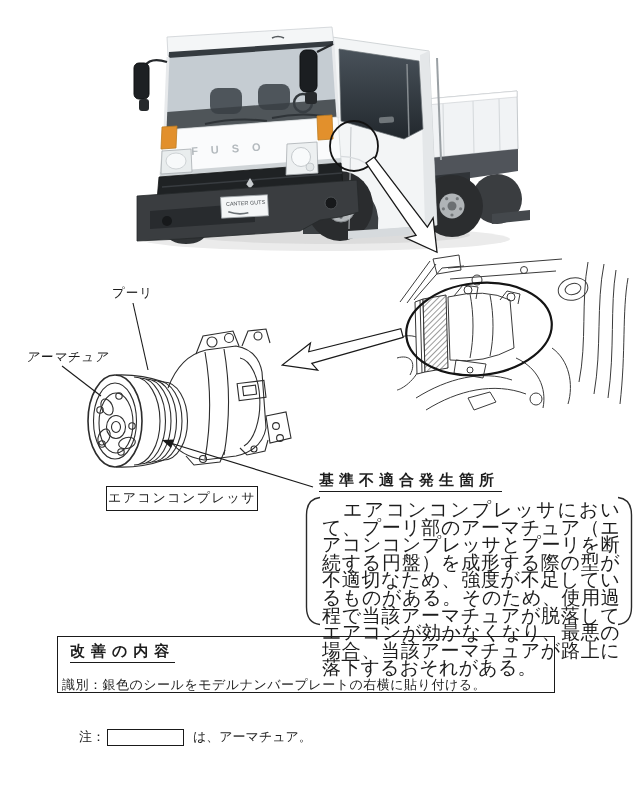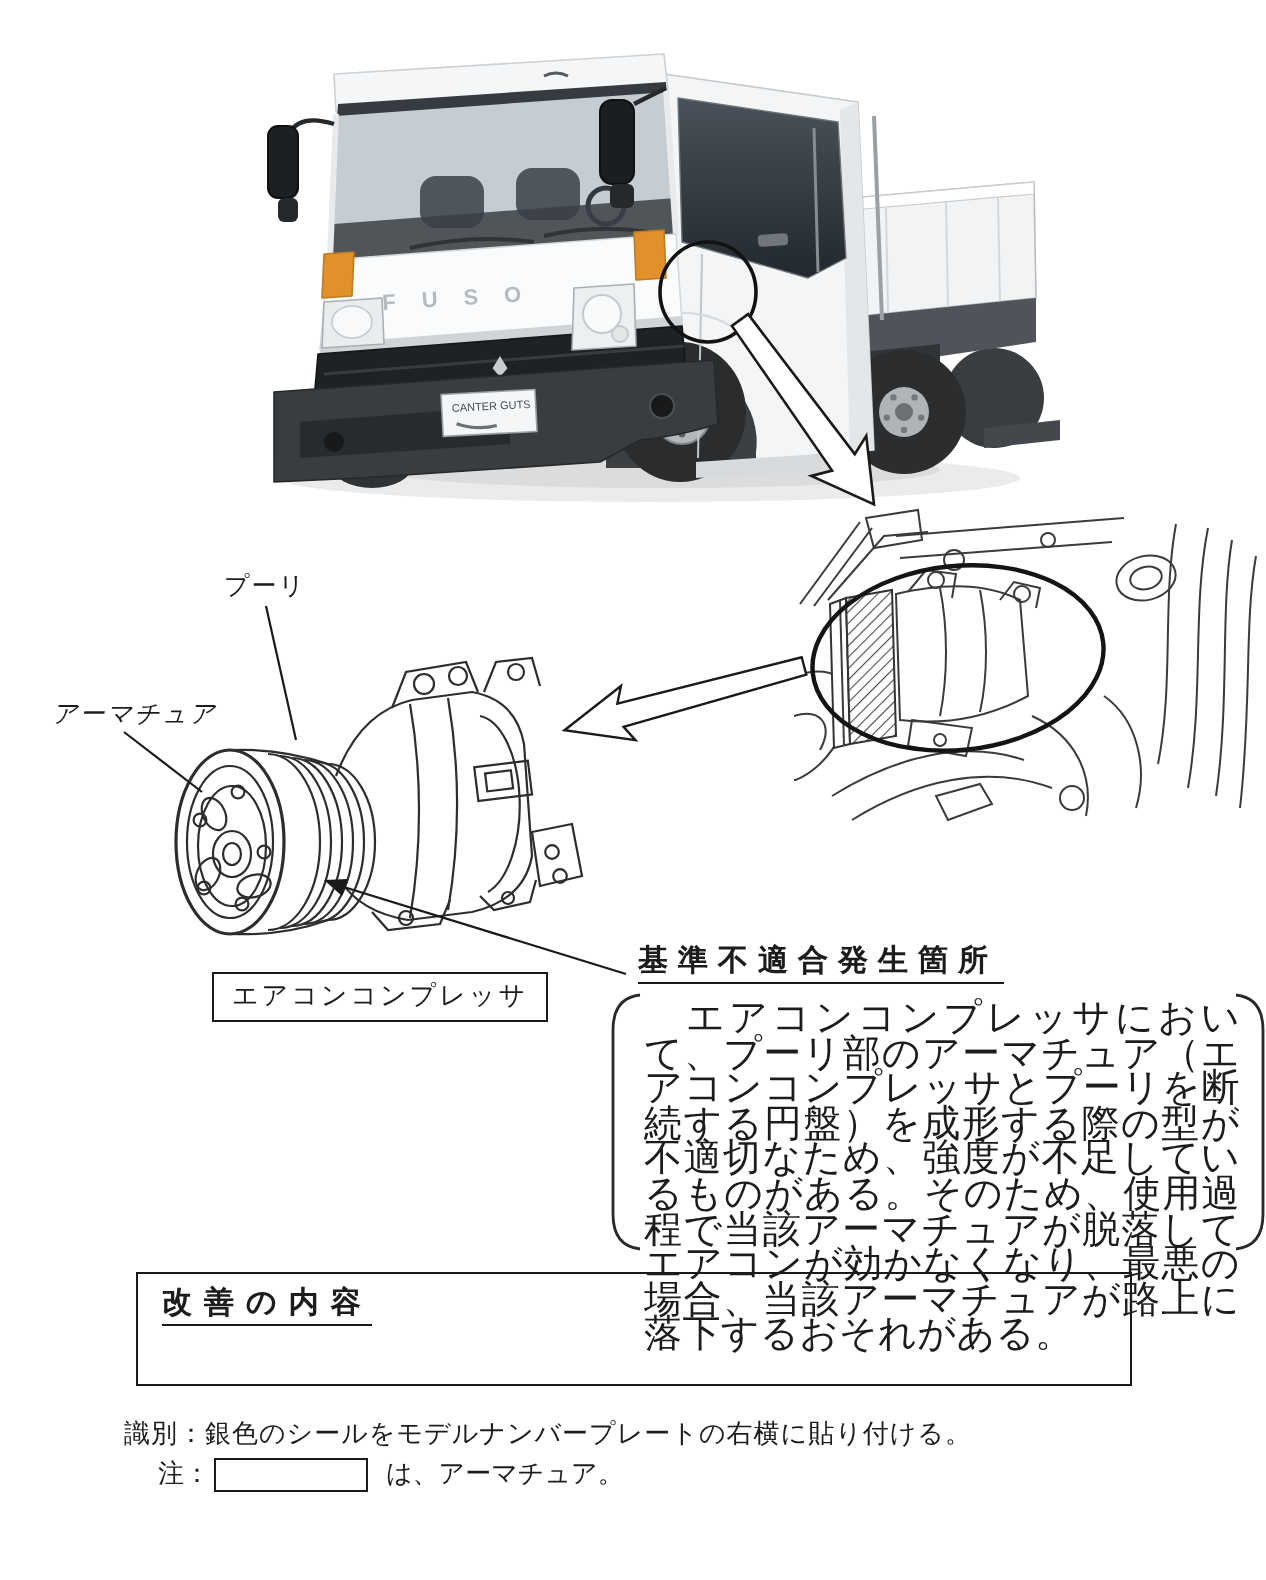--- a/index.html
+++ b/index.html
@@ -18,21 +18,21 @@
   .defect-title{
     position:absolute;z-index:2;font-size:15px;font-weight:bold;letter-spacing:5px;
     border-bottom:1.6px solid #1a1a1a;padding:0 3px 1px 0;white-space:nowrap;
   }
   .defect-body{
     position:absolute;z-index:2;width:298px;font-size:19px;line-height:17.6px;
     text-align:justify;letter-spacing:0.2px;
   }
   .remedy-box{
     position:absolute;z-index:2;box-sizing:border-box;
-    border:1.6px solid #1a1a1a;padding:5px 10px 16px 12px;margin-left:11px;
+    border:1.6px solid #1a1a1a;padding:5px 10px 16px 12px;
   }
   .remedy-title{
     display:inline-block;font-size:15px;font-weight:bold;letter-spacing:6px;
     border-bottom:1.6px solid #1a1a1a;padding-bottom:1px;margin:0;
   }
   .remedy-body{font-size:13px;margin:5px 0 0 0;letter-spacing:0.5px;}
   .ident-line{position:absolute;z-index:2;font-size:13px;letter-spacing:0.5px;margin:0;}
   .note-row{position:absolute;z-index:2;display:flex;align-items:center;font-size:13px;}
   .blank-box{
     display:inline-block;box-sizing:border-box;width:77px;height:17px;
@@ -245,32 +245,32 @@
 
     <g stroke="#2a2a2a" stroke-width="1.4" fill="none">
       <path d="M320,497.5 Q306.5,499 306.5,515 L306.5,607 Q306.5,623 320,624.5"></path>
       <path d="M618,497.5 Q631.5,499 631.5,515 L631.5,607 Q631.5,623 618,624.5"></path>
     </g>
   </svg>
 
   <div class="txt diagram-label" style="left:112px;top:285px;">プーリ</div>
   <div class="txt diagram-label" style="left:26px;top:349px;font-style:italic;">アーマチュア</div>
 
-  <div class="caption-box" style="left:106px;top:486px;width:168px;height:25px;">
+  <div class="caption-box" style="left:106px;top:486px;width:152px;height:25px;">
     <span>エアコンコンプレッサ</span>
   </div>
 
   <div class="defect-title" style="left:319px;top:471px;text-align:center;">基準不適合発生箇所</div>
   <div class="defect-body" style="left:322px;top:501px;">　エアコンコンプレッサにおいて、プーリ部のアーマチュア（エアコンコンプレッサとプーリを断続する円盤）を成形する際の型が不適切なため、強度が不足しているものがある。そのため、使用過程で当該アーマチュアが脱落してエアコンが効かなくなり、最悪の場合、当該アーマチュアが路上に落下するおそれがある。</div>
 
   <div class="remedy-box" style="left:57px;top:636px;width:498px;height:57px;">
     <h3 class="remedy-title">改善の内容</h3>
   </div>
 
-  <p class="ident-line" style="left:62px;top:708px;">識別：銀色のシールをモデルナンバープレートの右横に貼り付ける。</p>
+  <p class="ident-line" style="left:62px;top:676px;">識別：銀色のシールをモデルナンバープレートの右横に貼り付ける。</p>
 
   <div class="note-row" style="left:79px;top:728px;">
     <span>注：</span>
     <span class="blank-box"></span>
     <span>は、アーマチュア。</span>
   </div>
 
 </div>
 
 </body></html>

